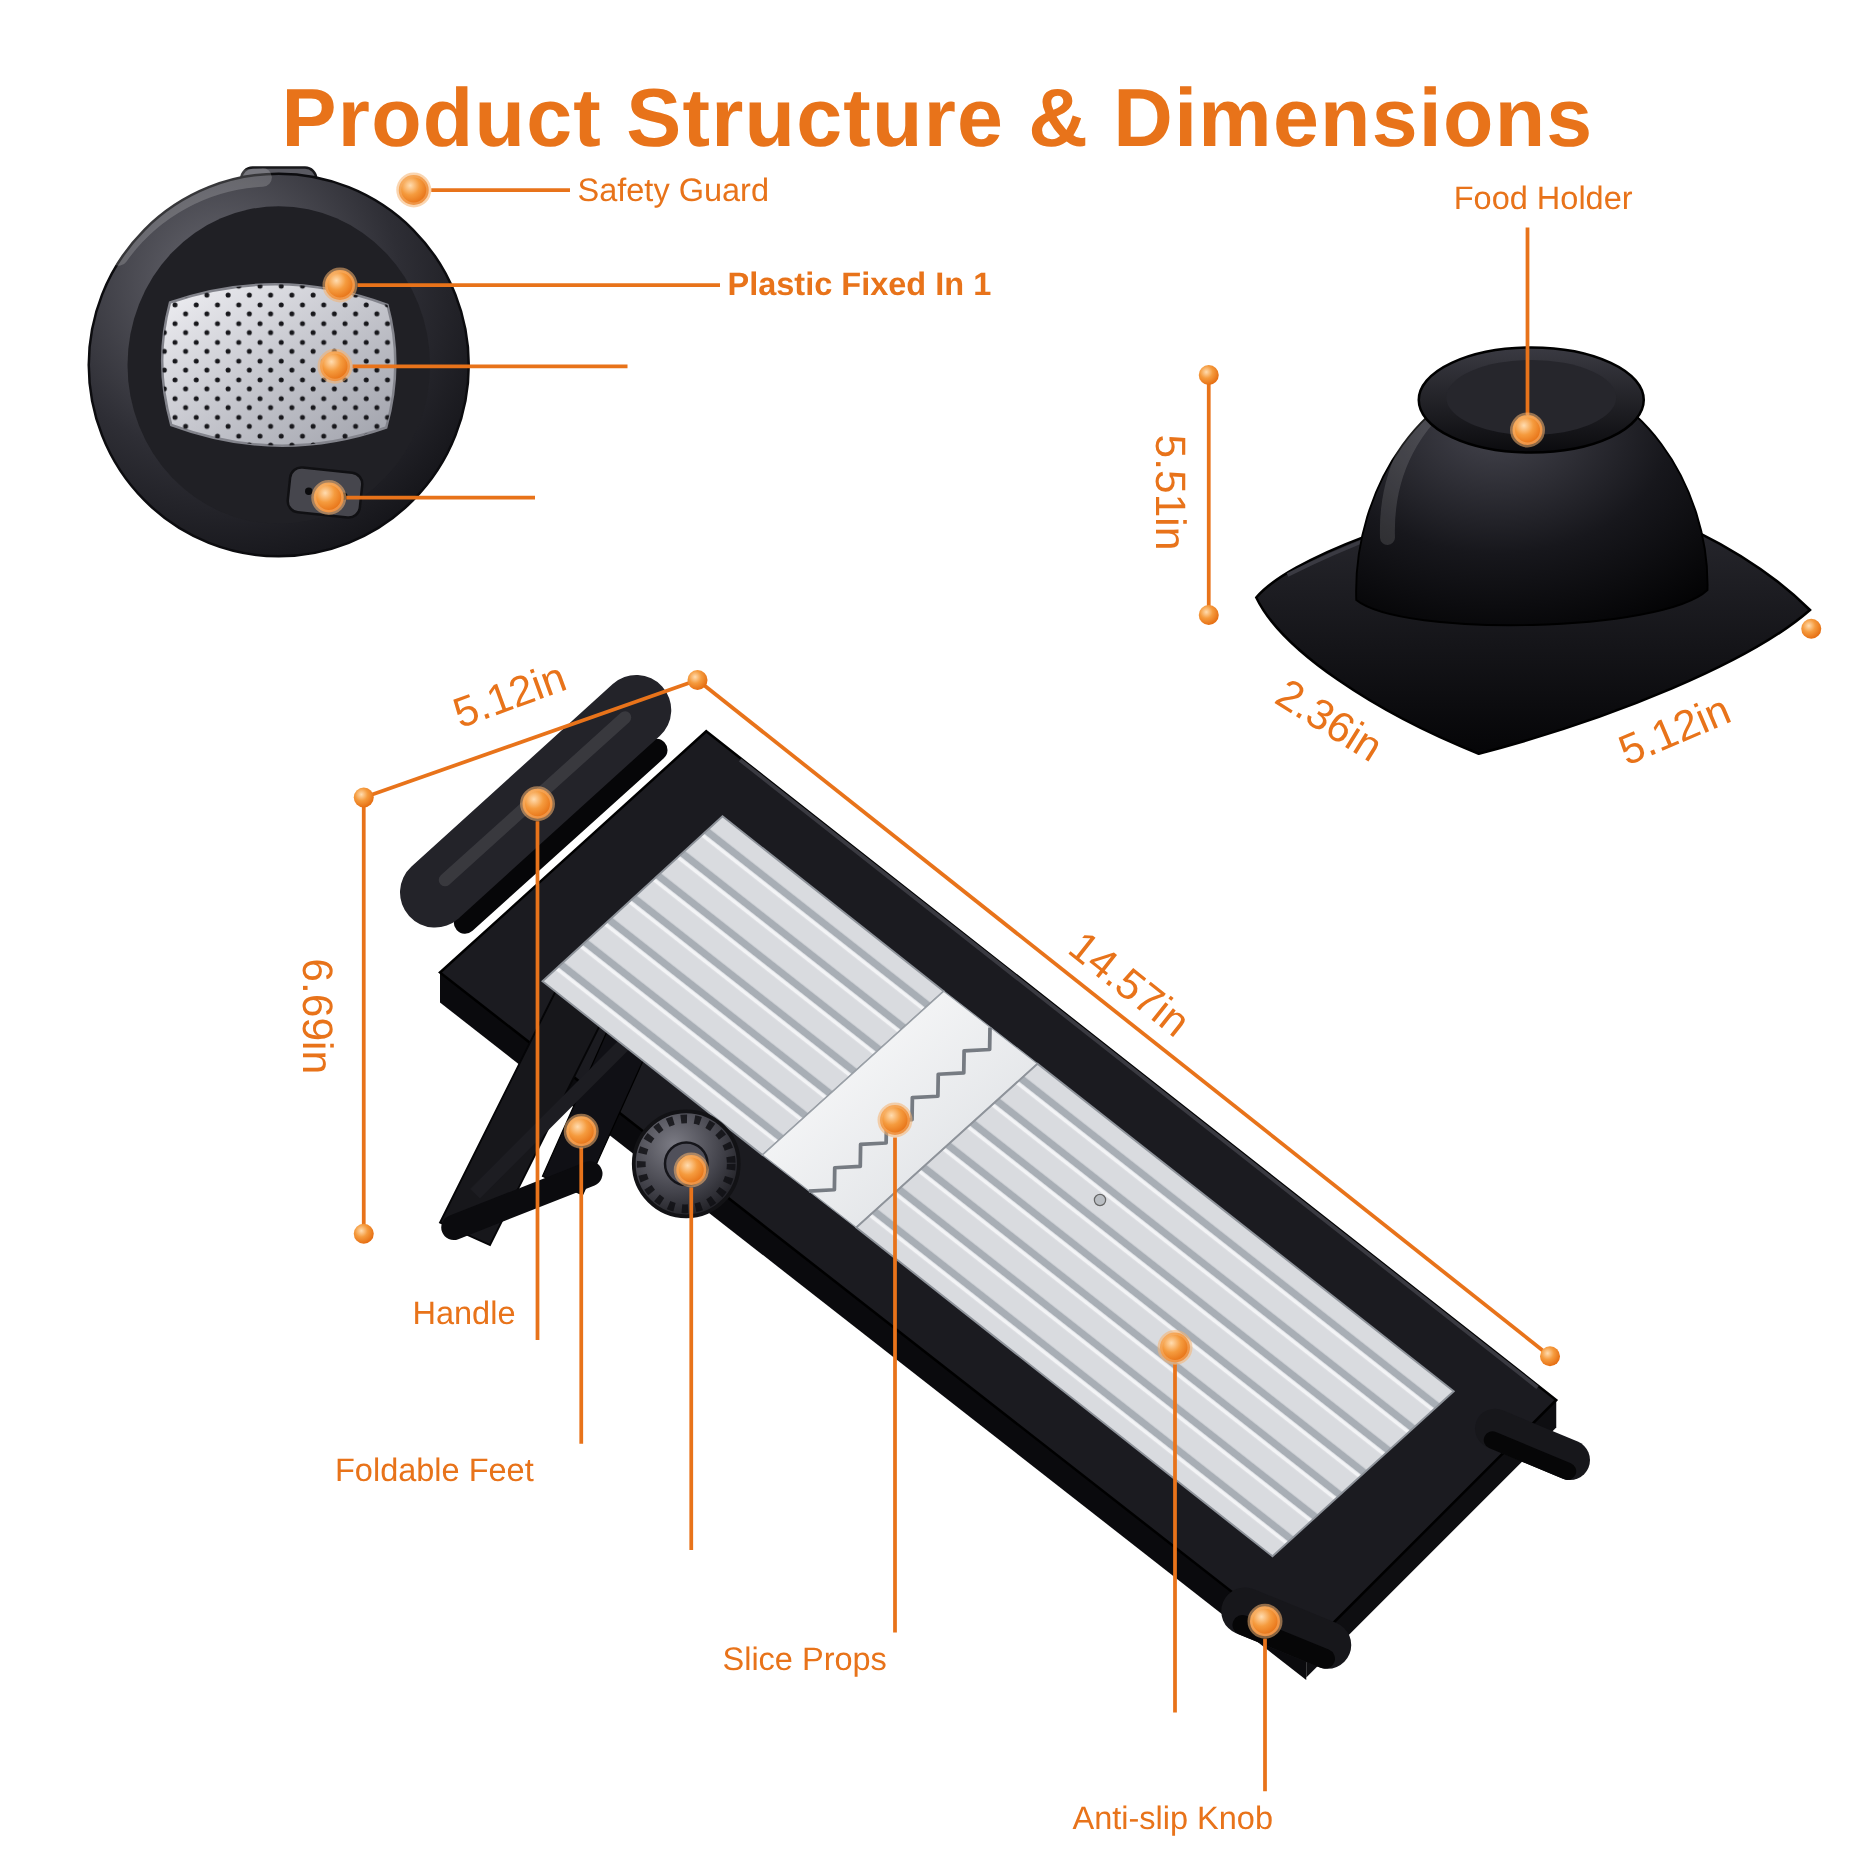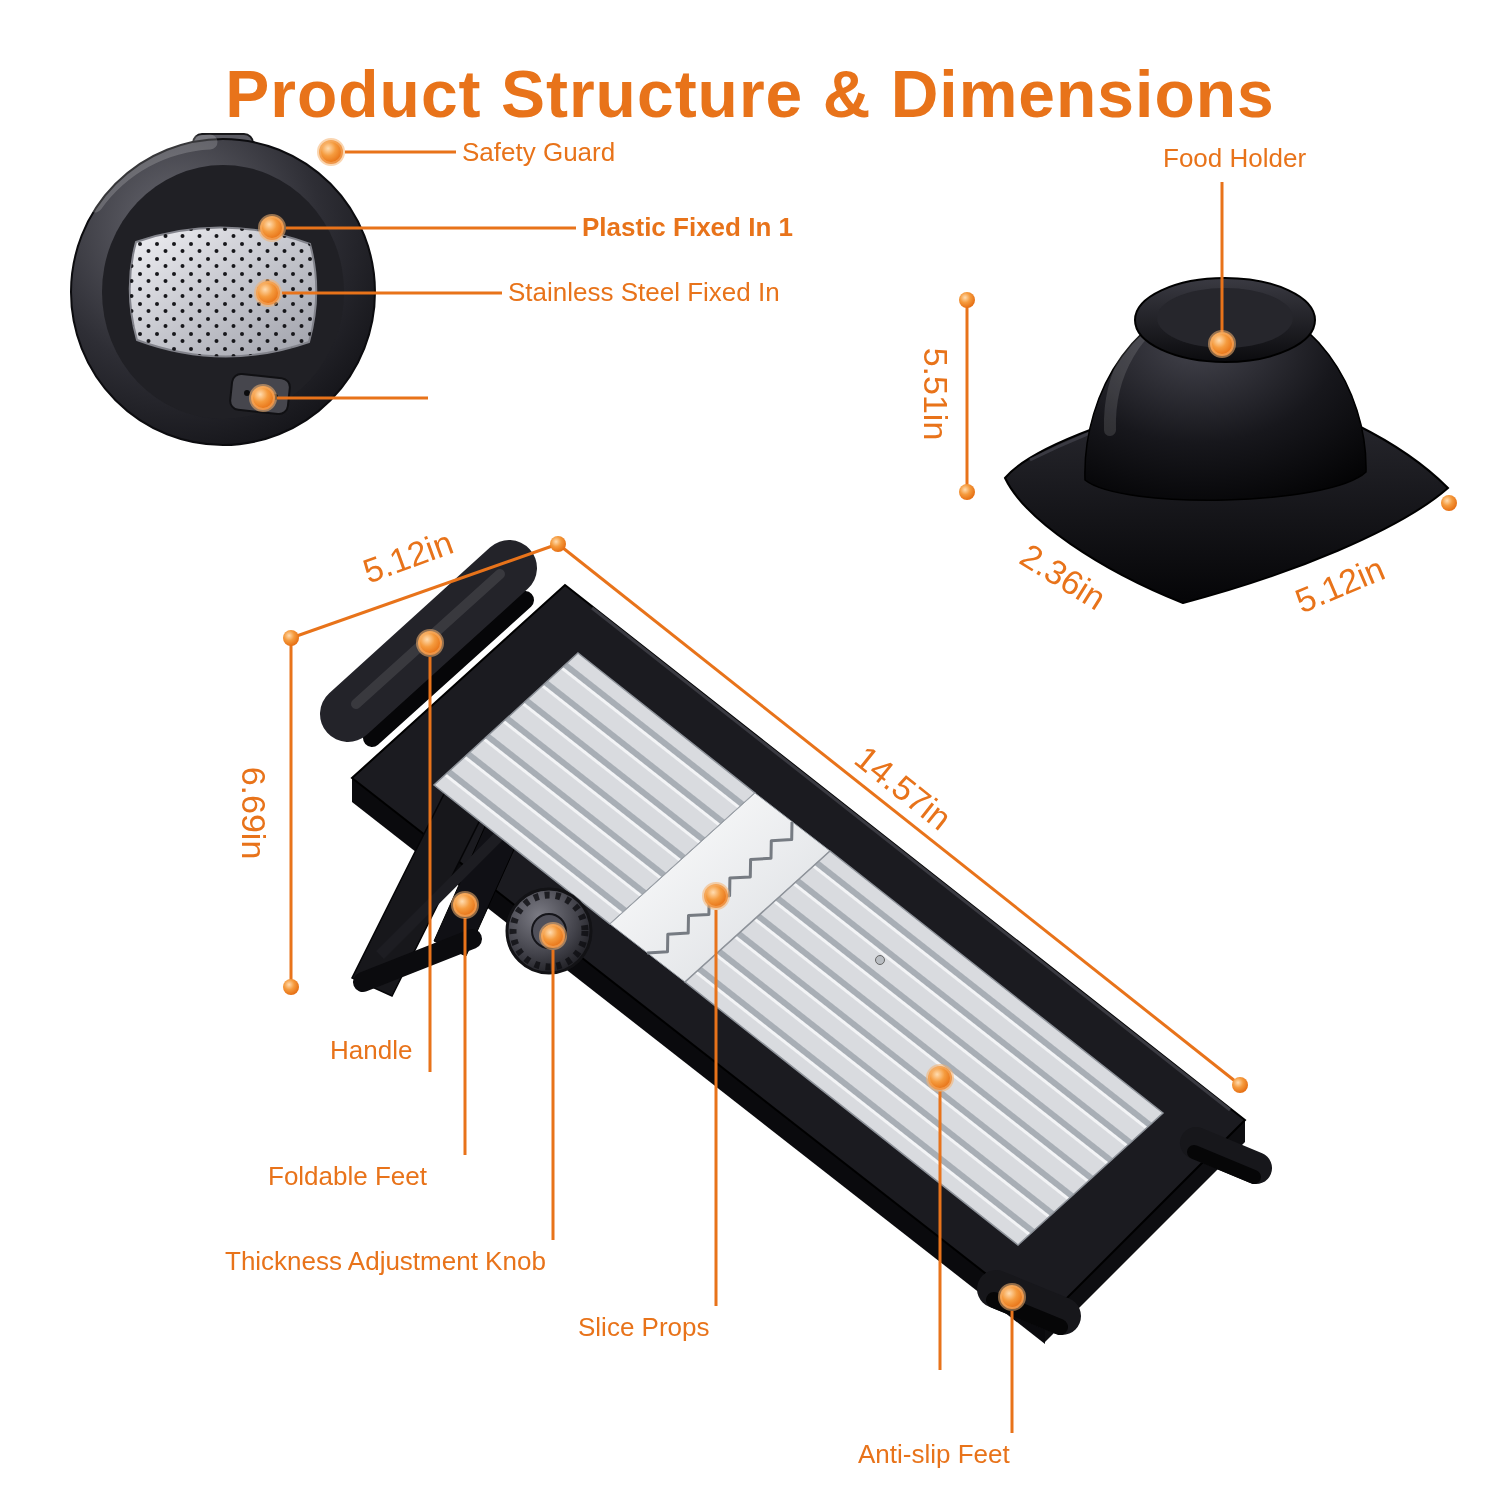--- a/index.html
+++ b/index.html
@@ -172,30 +172,28 @@
     <circle cx="716" cy="896" r="12"></circle>
     <circle cx="940" cy="1078" r="12"></circle>
     <circle cx="1012" cy="1297" r="12"></circle>
   </g>
 </svg>
 
 <h1 class="title">Product Structure &amp; Dimensions</h1>
 
 <div class="lbl" style="left:462px;top:137px;">Safety Guard</div>
 <div class="lbl" style="left:582px;top:212px;font-weight:bold;">Plastic Fixed In 1</div>
-<div class="lbl" style="left:508px;top:277px;">Stainless Steel Fixed In</div>
 
 <div class="lbl" style="left:1163px;top:143px;">Food Holder</div>
 <div class="dim" style="left:935px;top:394px;transform:translate(-50%,-50%) rotate(90deg);">5.51in</div>
 <div class="dim" style="left:1063px;top:577px;transform:translate(-50%,-50%) rotate(32deg);">2.36in</div>
 <div class="dim" style="left:1340px;top:585px;transform:translate(-50%,-50%) rotate(-23deg);">5.12in</div>
 
 <div class="dim" style="left:408px;top:557px;transform:translate(-50%,-50%) rotate(-20deg);">5.12in</div>
 <div class="dim" style="left:253px;top:813px;transform:translate(-50%,-50%) rotate(90deg);">6.69in</div>
 <div class="dim" style="left:903px;top:788px;transform:translate(-50%,-50%) rotate(38.5deg);">14.57in</div>
 
 <div class="lbl" style="left:330px;top:1035px;">Handle</div>
 <div class="lbl" style="left:268px;top:1161px;">Foldable Feet</div>
-<div class="lbl" style="left:225px;top:1246px;">Thickness Adjustment Knob</div>
 <div class="lbl" style="left:578px;top:1312px;">Slice Props</div>
-<div class="lbl" style="left:858px;top:1439px;">Anti-slip Feet</div>
+<div class="lbl" style="left:858px;top:1439px;">Anti-slip Knob</div>
 
 </div>
 
 </body></html>

